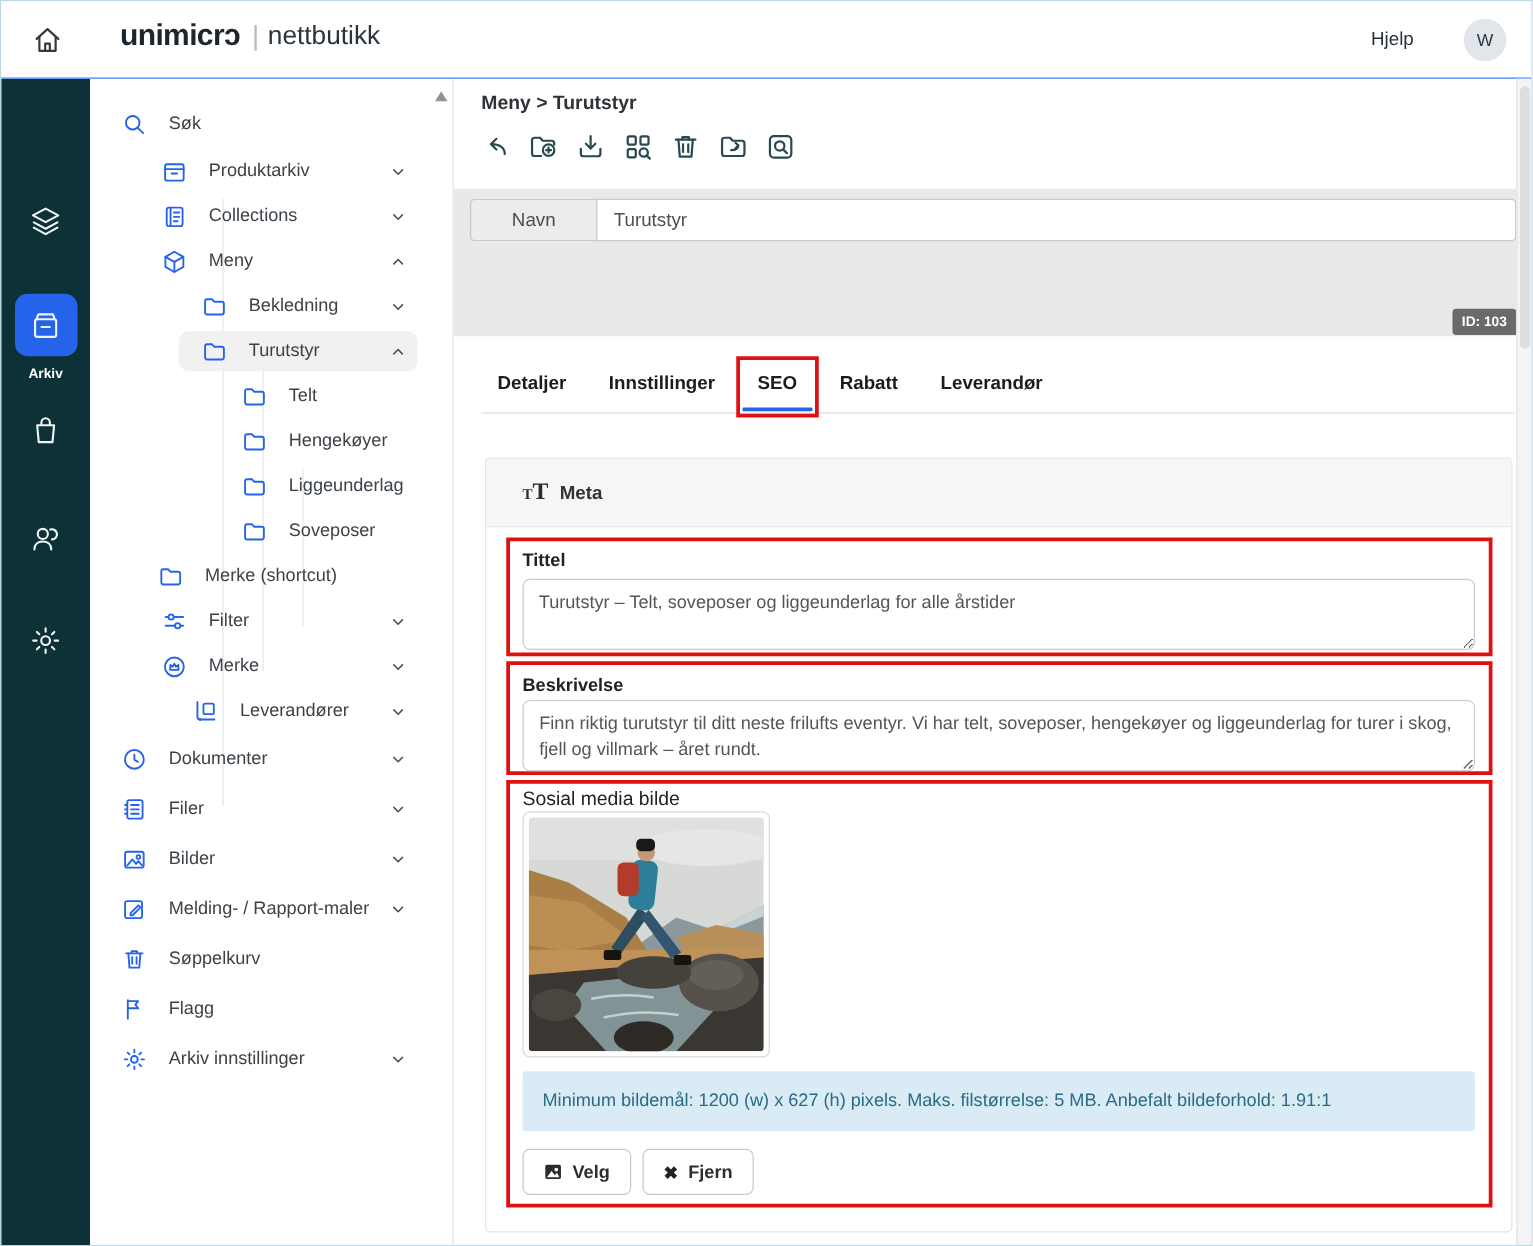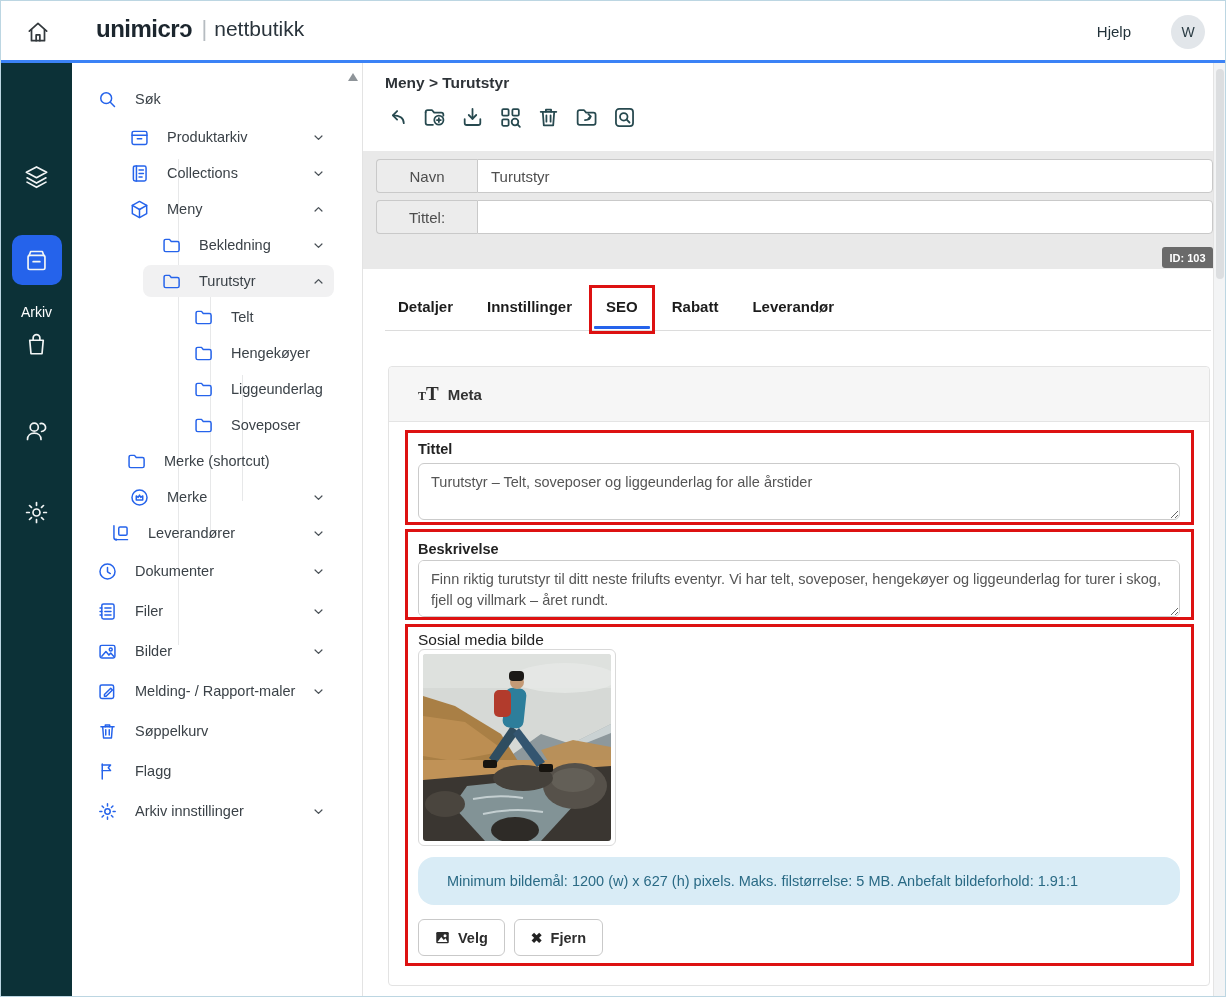--- a/index.html
+++ b/index.html
@@ -3,21 +3,21 @@
 <meta charset="utf-8">
 <style>
   * { margin:0; padding:0; box-sizing:border-box; }
   html,body { background:#dfe7ec; }
   body { font-family:"Liberation Sans","DejaVu Sans",sans-serif; }
   .page { position:relative; width:1226px; height:997px; background:#fff;
           border:1px solid #bcd6e2; overflow:hidden; }
 
   
   .header { position:absolute; left:0; top:0; width:1226px; height:62px;
-            background:#fff; border-bottom:3px solid #3b82f6; z-index:30; }
+            background:#fff; border-bottom:1px solid #3b82f6; z-index:30; }
   .home-btn { position:absolute; left:21px; top:15px; width:32px; height:32px;
               display:flex; align-items:center; justify-content:center; cursor:pointer; }
   .home-btn svg { width:26px; height:26px; stroke:#33393d; stroke-width:1.6; fill:none;
                   stroke-linecap:round; stroke-linejoin:round; }
   .logo { position:absolute; left:95px; top:14px; display:flex; align-items:center; }
   .logo .brand { font-size:24px; font-weight:700; color:#1c262e; letter-spacing:-0.5px; }
   .logo .brand-glyph { font-size:24px; font-weight:700; color:#1c262e; }
   .logo .divider { color:#b6bcc1; font-size:22px; font-weight:300; margin:0 7px 0 9px; }
   .logo .suffix { font-size:21px; color:#2a343c; }
   .help-link { position:absolute; right:96px; top:22px; font-size:15px; color:#22323a; cursor:pointer; }
@@ -26,21 +26,21 @@
             display:flex; align-items:center; justify-content:center; cursor:pointer; }
 
   
   .rail { position:absolute; left:0; top:62px; width:71px; height:935px; background:#0c3137; z-index:25; }
   .rail-item { position:absolute; left:0; width:71px; display:flex; flex-direction:column;
                align-items:center; cursor:pointer; }
   .rail-item svg { width:27px; height:27px; stroke:#f2f5f5; stroke-width:1.5; fill:none;
                    stroke-linecap:round; stroke-linejoin:round; }
   .rail-active-box { width:50px; height:50px; border-radius:10px; background:#2563eb;
                      display:flex; align-items:center; justify-content:center; }
-  .rail-label { margin-top:19px; color:#fff; font-size:14px; font-weight:400; }
+  .rail-label { margin-top:8px; color:#fff; font-size:11px; font-weight:700; }
 
   
   .nav { position:absolute; left:71px; top:62px; width:291px; height:935px; background:#fff;
          border-right:1px solid #e3e3e3; z-index:20; }
   .nav-scroll { position:absolute; right:3px; top:4px; width:12px; height:926px; }
   .nav-scroll .tri { position:absolute; left:1px; top:6px; width:0; height:0;
                      border-left:5px solid transparent; border-right:5px solid transparent;
                      border-bottom:8px solid #8e9499; cursor:pointer; }
   .nav-list { position:absolute; left:0; top:16px; width:278px; }
   .nav-row { position:relative; display:flex; align-items:center; cursor:pointer; }
@@ -101,22 +101,22 @@
   .rsec textarea { position:absolute; left:10px; width:762px; height:57px; resize:both;
           border:1px solid #cbcbcb; border-radius:6px; padding:8px 12px; font-size:14.5px;
           line-height:1.45; color:#555; outline:none; background:#fff;
           font-family:"Liberation Sans","DejaVu Sans",sans-serif; }
 
   .img-card { position:absolute; left:10px; top:22px; width:198px; height:197px;
               border:1px solid #d9d9d9; border-radius:6px; background:#fff; padding:4px; }
   .img-card svg { width:188px; height:187px; border-radius:3px; display:block; }
 
   .info-box { position:absolute; left:10px; top:230px; width:762px; height:48px;
-              background:#d9ecf6; border-radius:16px; display:flex; align-items:center;
-              padding:0 29px; font-size:14.5px; color:#2a6a85; }
+              background:#d9ecf6; border-radius:3px; display:flex; align-items:center;
+              padding:0 16px; font-size:14.5px; color:#2a6a85; }
 
   .btn-row { position:absolute; left:10px; top:292px; display:flex; gap:9px; }
   .btn { height:37px; padding:0 16px; background:#fff; border:1px solid #c9c9c9; border-radius:6px;
          display:flex; align-items:center; gap:8px; font-size:14.5px; font-weight:700; color:#2d2d2d;
          cursor:pointer; }
   .btn .x-ico { font-size:14px; font-weight:900; color:#222; }
 
   
   .page-scroll { position:absolute; right:0; top:62px; width:12px; height:935px;
                  background:#f3f4f5; border-left:1px solid #e4e4e4; z-index:40; }
@@ -274,29 +274,41 @@
           <span class="lbl">Soveposer</span>
         </div>
         <div class="nav-row lvlN" style="padding-left: 54px;">
           <svg class="nav-ico" viewBox="0 0 24 24" fill="none" stroke-linecap="round" stroke-linejoin="round">
             <path d="M3.5 7a2 2 0 0 1 2-2h4.2l2 2.3h7a2 2 0 0 1 2 2V17a2 2 0 0 1-2 2H5.5a2 2 0 0 1-2-2z"></path>
           </svg>
           <span class="lbl">Merke (shortcut)</span>
         </div>
         <div class="nav-row lvlN" style="padding-left: 57px;">
           <svg class="nav-ico" viewBox="0 0 24 24" fill="none" stroke-linecap="round" stroke-linejoin="round">
+            <line x1="4" y1="7.5" x2="20" y2="7.5"></line>
+            <circle cx="9" cy="7.5" r="2.4" fill="#fff"></circle>
+            <line x1="4" y1="15.5" x2="20" y2="15.5"></line>
+            <circle cx="15" cy="15.5" r="2.4" fill="#fff"></circle>
+          </svg>
+          <span class="lbl">Filter</span>
+          <svg class="chev" viewBox="0 0 24 24" fill="none">
+            <polyline points="6.5 9.5 12 15 17.5 9.5"></polyline>
+          </svg>
+        </div>
+        <div class="nav-row lvlN" style="padding-left: 57px;">
+          <svg class="nav-ico" viewBox="0 0 24 24" fill="none" stroke-linecap="round" stroke-linejoin="round">
             <circle cx="12" cy="12" r="8.6"></circle>
             <path d="M8.3 14.8v-4.6l2.2 1.7 1.5-2.7 1.5 2.7 2.2-1.7v4.6z"></path>
           </svg>
           <span class="lbl">Merke</span>
           <svg class="chev" viewBox="0 0 24 24" fill="none">
             <polyline points="6.5 9.5 12 15 17.5 9.5"></polyline>
           </svg>
         </div>
-        <div class="nav-row lvlN" style="padding-left: 38px;">
+        <div class="nav-row lvlN" style="padding-left: 82px;">
           <svg class="nav-ico" viewBox="0 0 24 24" fill="none" stroke-linecap="round" stroke-linejoin="round">
             <rect x="10" y="4.5" width="9.5" height="9.5" rx="1.5"></rect>
             <path d="M4.5 3v13.5A2.5 2.5 0 0 0 7 19h13"></path>
             <circle cx="7" cy="19" r="0.4"></circle>
           </svg>
           <span class="lbl">Leverandører</span>
           <svg class="chev" viewBox="0 0 24 24" fill="none">
             <polyline points="6.5 9.5 12 15 17.5 9.5"></polyline>
           </svg>
         </div>
@@ -428,24 +440,20 @@
             <circle cx="11.3" cy="11.3" r="3.6"></circle>
             <line x1="13.9" y1="13.9" x2="16.8" y2="16.8"></line>
           </svg>
         </div>
       </div>
 
     <div class="grayband">
       <div class="fgroup" style="top:8px;">
         <div class="flabel">Navn</div>
         <input type="text" value="Turutstyr" style="">
-      </div>
-      <div class="fgroup" style="top:49px;">
-        <div class="flabel">Tittel:</div>
-        <input type="text" style="">
       </div>
       <div class="id-badge">ID: 103</div>
     </div>
 
     <div class="tabsbar" id="tabsbar">
         <span class="tab">Detaljer</span>
         <span class="tab">Innstillinger</span>
         <span class="tab active annotated">SEO</span>
         <span class="tab">Rabatt</span>
         <span class="tab">Leverandør</span>

